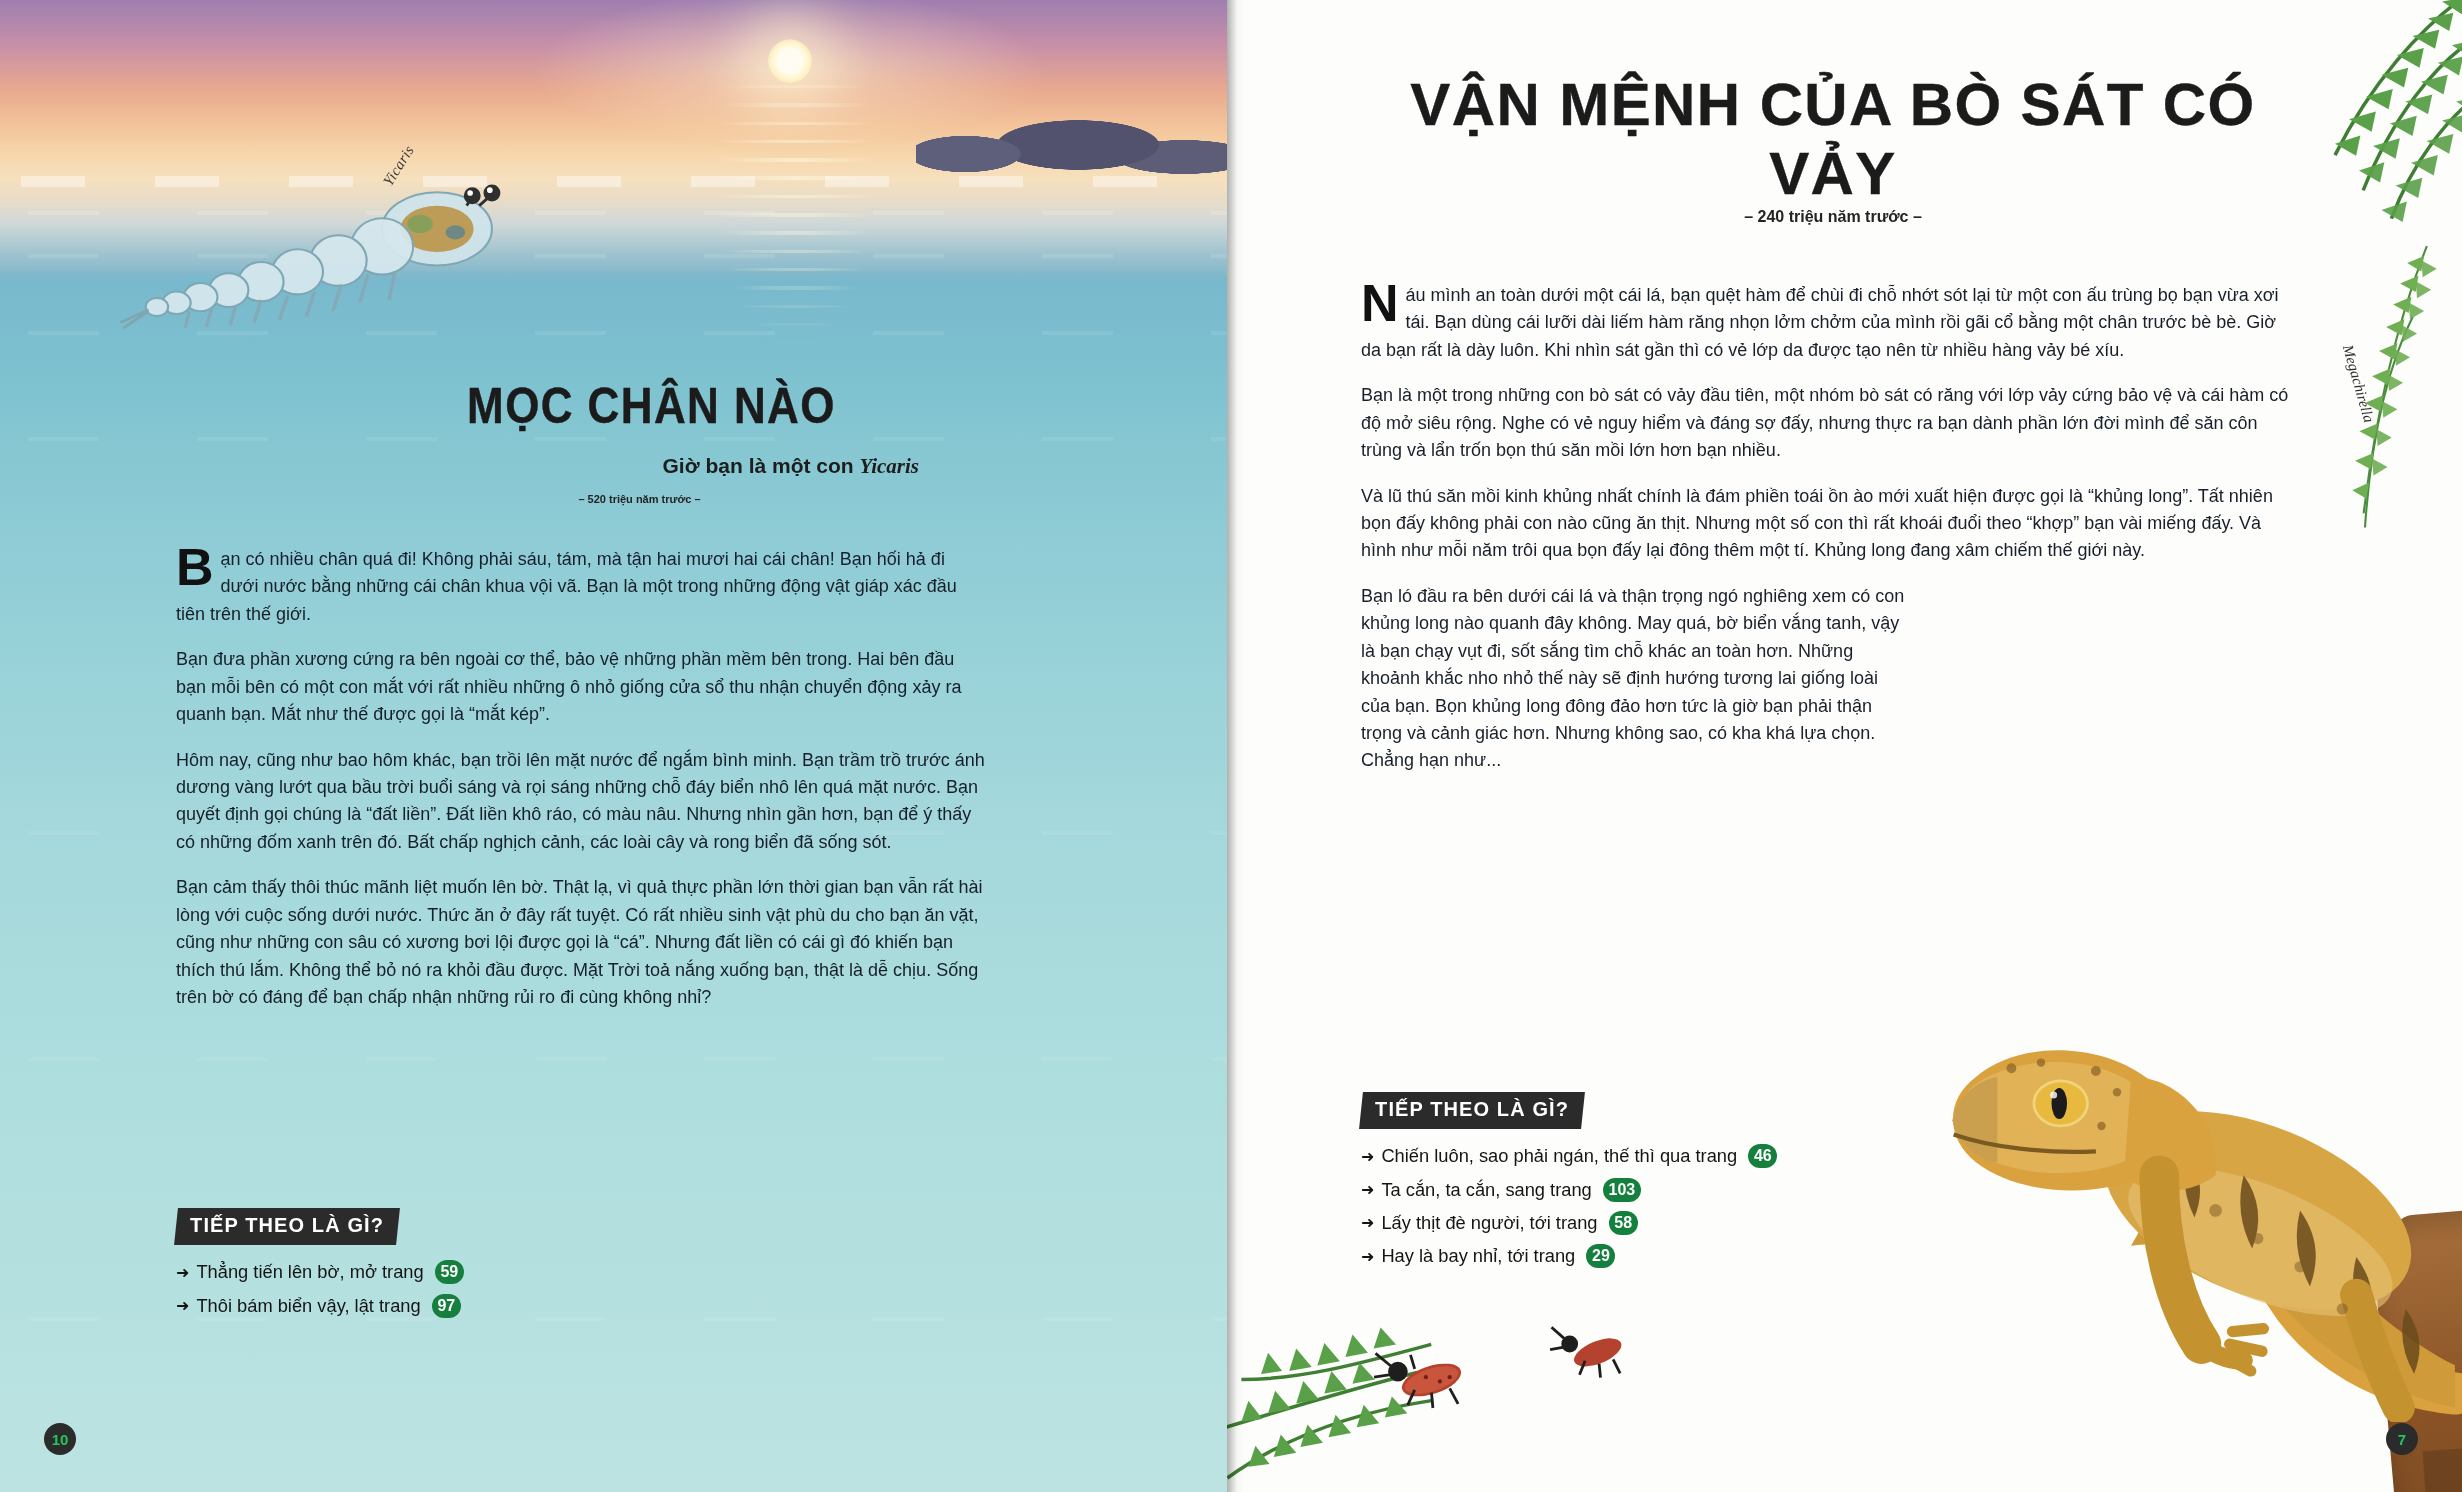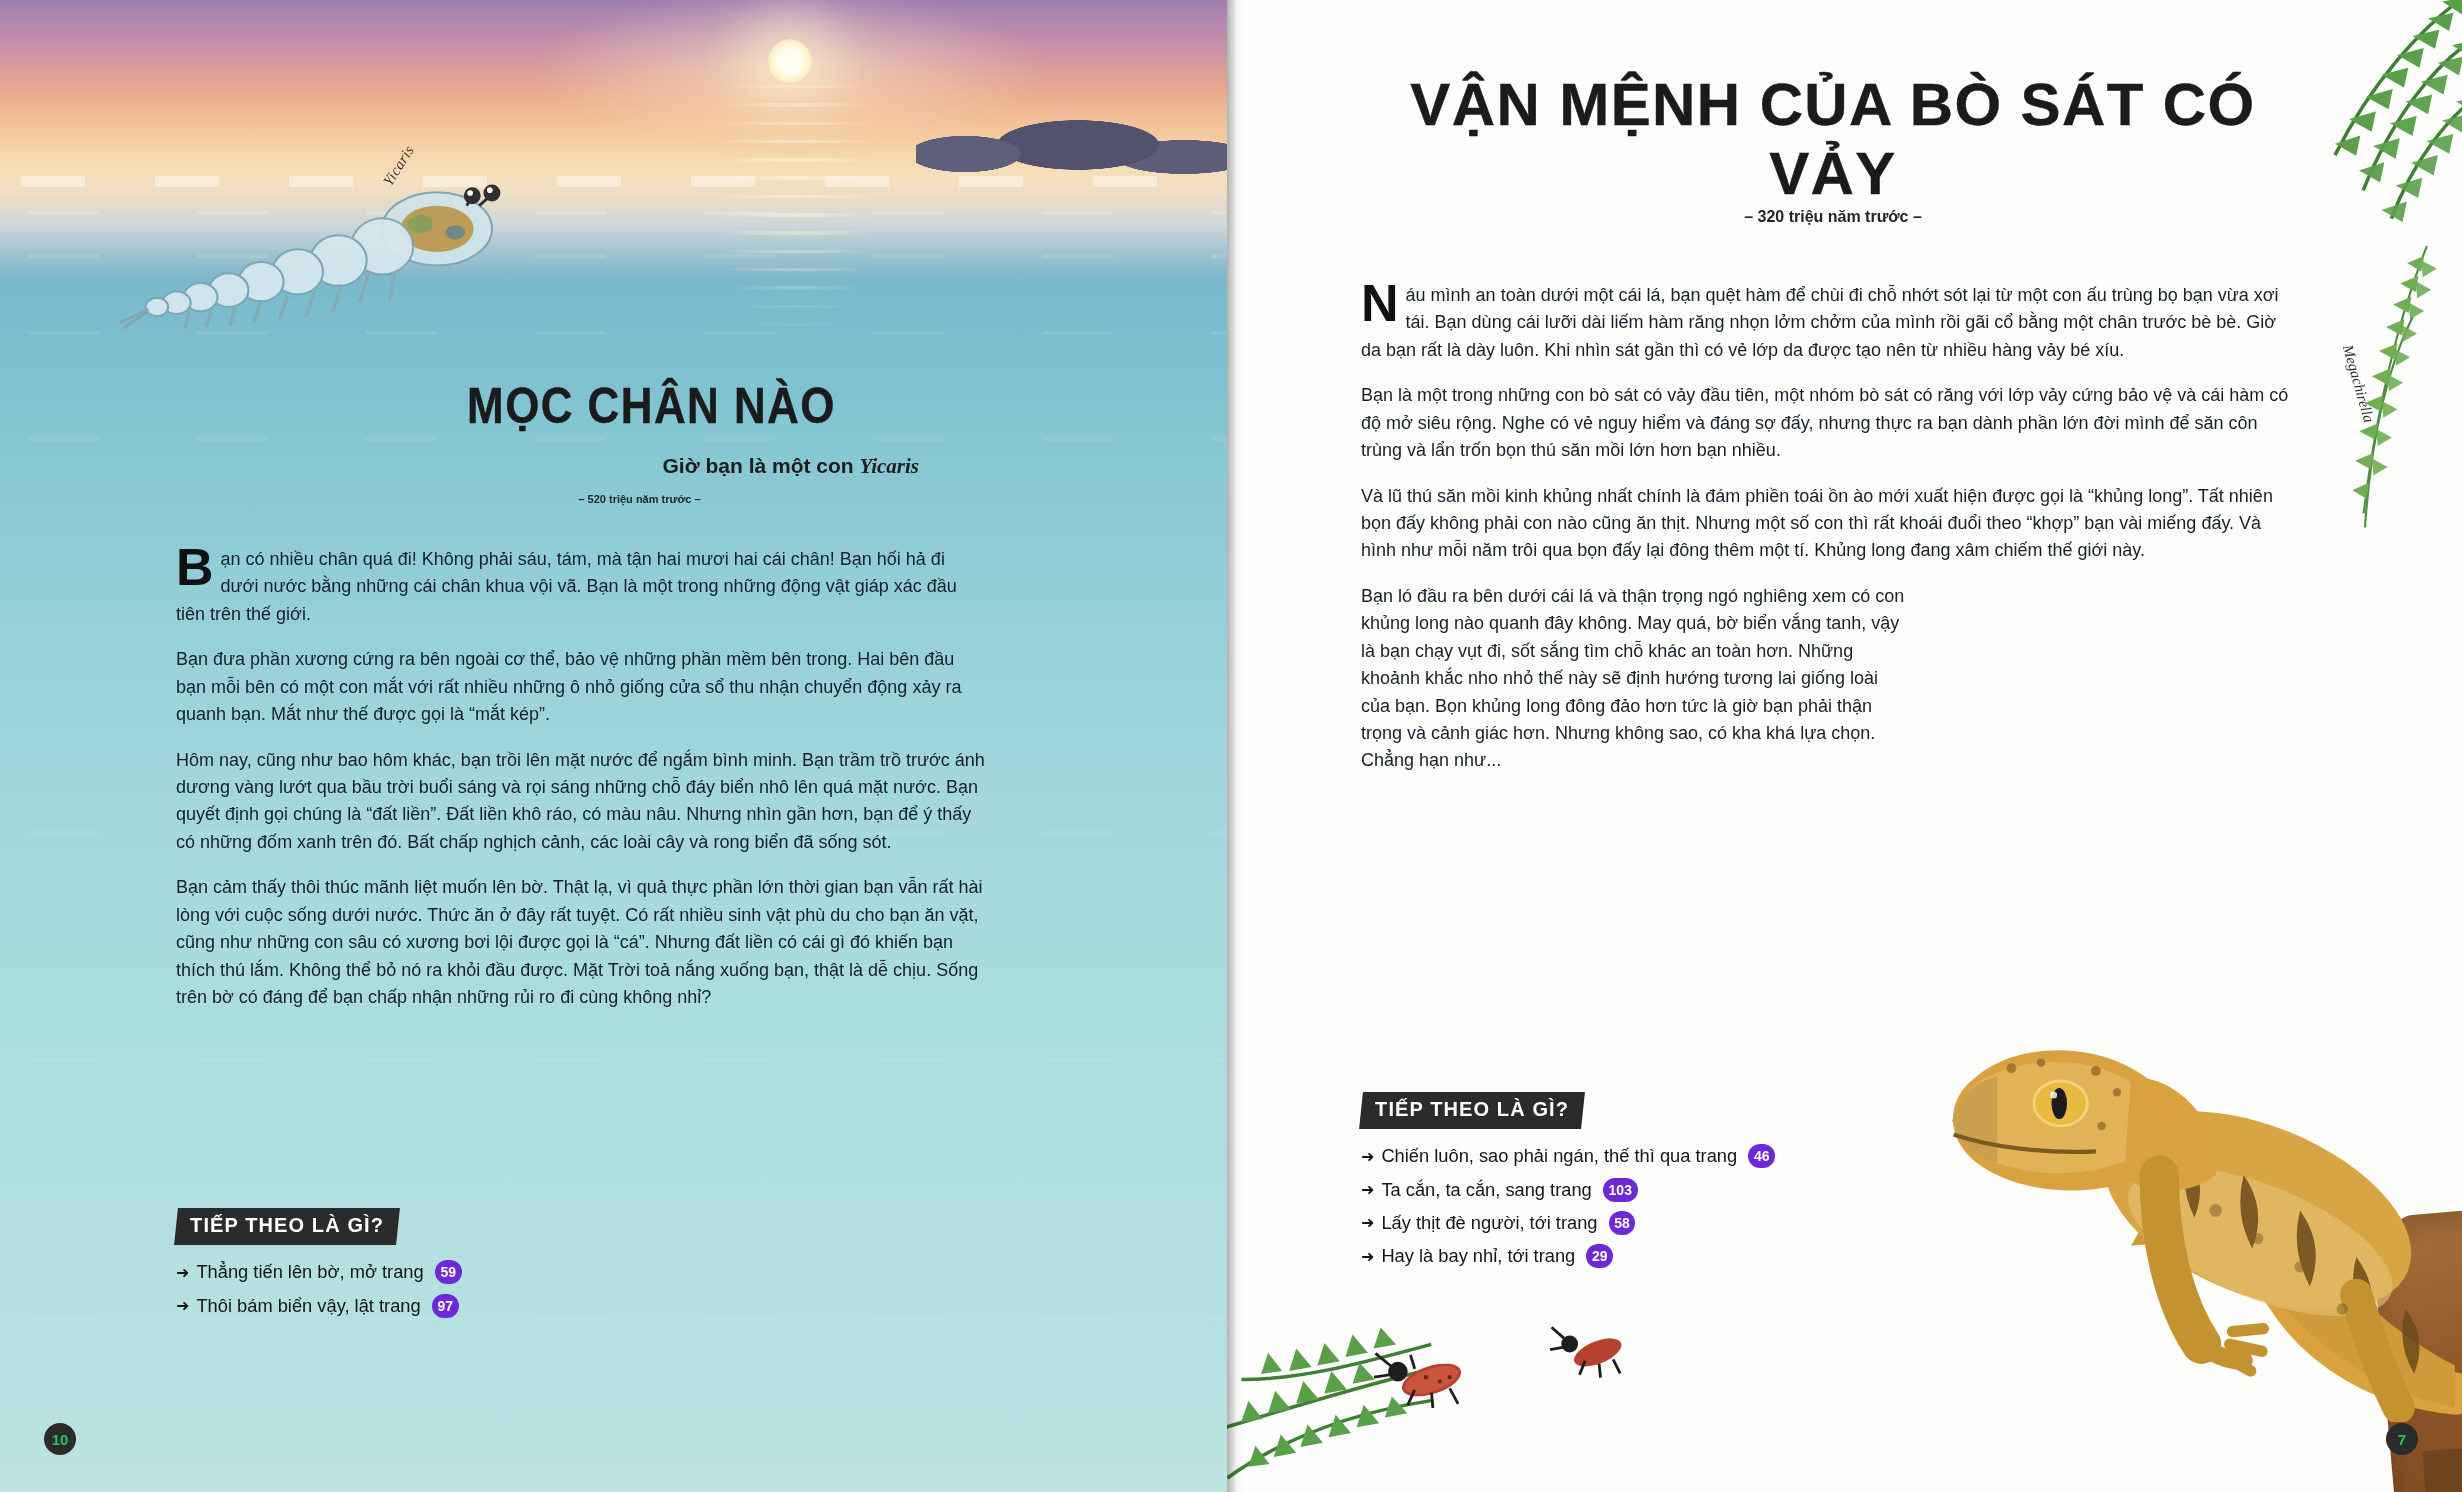--- a/index.html
+++ b/index.html
@@ -147,22 +147,22 @@
   .next-tag span { display: inline-block; transform: skewX(6deg); }
   .choices { margin-top: 15.5px; }
   .choice {
     display: flex; align-items: center; gap: 7px;
     font-size: 18.3px; color: #151515; margin-bottom: 9.2px; font-weight: 500;
   }
   .arrow { font-size: 16px; color: #151515; }
   .pagebadge {
     display: inline-flex; align-items: center; justify-content: center;
     min-width: 24px; height: 24px; padding: 0 5.6px;
-    border-radius: 12px; background: #6d28d9; color: #fff;
-    font-size: 14px; font-weight: bold; margin-left: 4.2px;
+    border-radius: 12px; background: #15803d; color: #fff;
+    font-size: 16px; font-weight: bold; margin-left: 4.2px;
   }
 
   .next-left { position: absolute; left: 176px; top: 1208px; width: 634px; }
   .folio {
     position: absolute; width: 32px; height: 32px; border-radius: 50%;
     background: #2b2b2b; color: #22c55e; font-size: 15px; font-weight: bold;
     display: flex; align-items: center; justify-content: center;
   }
   .folio-left { left: 44px; bottom: 37px; }
   .folio-right { right: 44px; bottom: 37px; }
@@ -500,21 +500,21 @@
           <circle cx="640" cy="520" r="9"></circle>
             <circle cx="700" cy="560" r="8"></circle>
           <circle cx="760" cy="600" r="8"></circle>
             <circle cx="820" cy="660" r="8"></circle>
         </g>
       </svg>
     </div>
     <div class="mega-label">Megachirella</div>
 
     <div class="title title-right" style="left:113px; top:70px; width:986px; text-align:center;">VẬN MỆNH CỦA BÒ SÁT CÓ VẢY</div>
-    <div class="era-right" style="left:113px; top:208px; width:986px;">– 320 triệu năm trước –</div>
+    <div class="era-right" style="left:113px; top:208px; width:986px;">– 240 triệu năm trước –</div>
 
     <div class="body-right" style="left:134px; top:282px; width:937px;">
       <p><span class="dropcap">N</span><span>áu mình an toàn dưới một cái lá, bạn quệt hàm để chùi đi chỗ nhớt sót lại từ một con ấu trùng bọ bạn vừa xơi tái. Bạn dùng cái lưỡi dài liếm hàm răng nhọn lởm chởm của mình rồi gãi cổ bằng một chân trước bè bè. Giờ da bạn rất là dày luôn. Khi nhìn sát gần thì có vẻ lớp da được tạo nên từ nhiều hàng vảy bé xíu.</span></p>
       <p>Bạn là một trong những con bò sát có vảy đầu tiên, một nhóm bò sát có răng với lớp vảy cứng bảo vệ và cái hàm có độ mở siêu rộng. Nghe có vẻ nguy hiểm và đáng sợ đấy, nhưng thực ra bạn dành phần lớn đời mình để săn côn trùng và lẩn trốn bọn thú săn mồi lớn hơn bạn nhiều.</p>
       <p>Và lũ thú săn mồi kinh khủng nhất chính là đám phiền toái ồn ào mới xuất hiện được gọi là “khủng long”. Tất nhiên bọn đấy không phải con nào cũng ăn thịt. Nhưng một số con thì rất khoái đuổi theo “khợp” bạn vài miếng đấy. Và hình như mỗi năm trôi qua bọn đấy lại đông thêm một tí. Khủng long đang xâm chiếm thế giới này.</p>
       <p class="narrow">Bạn ló đầu ra bên dưới cái lá và thận trọng ngó nghiêng xem có con khủng long nào quanh đây không. May quá, bờ biển vắng tanh, vậy là bạn chạy vụt đi, sốt sắng tìm chỗ khác an toàn hơn. Những khoảnh khắc nho nhỏ thế này sẽ định hướng tương lai giống loài của bạn. Bọn khủng long đông đảo hơn tức là giờ bạn phải thận trọng và cảnh giác hơn. Nhưng không sao, có kha khá lựa chọn. Chẳng hạn như...</p>
     </div>
 
     <div class="next-right" style="left:134px; top:1092px;">
       <div class="next-tag"><span>TIẾP THEO LÀ GÌ?</span></div>

